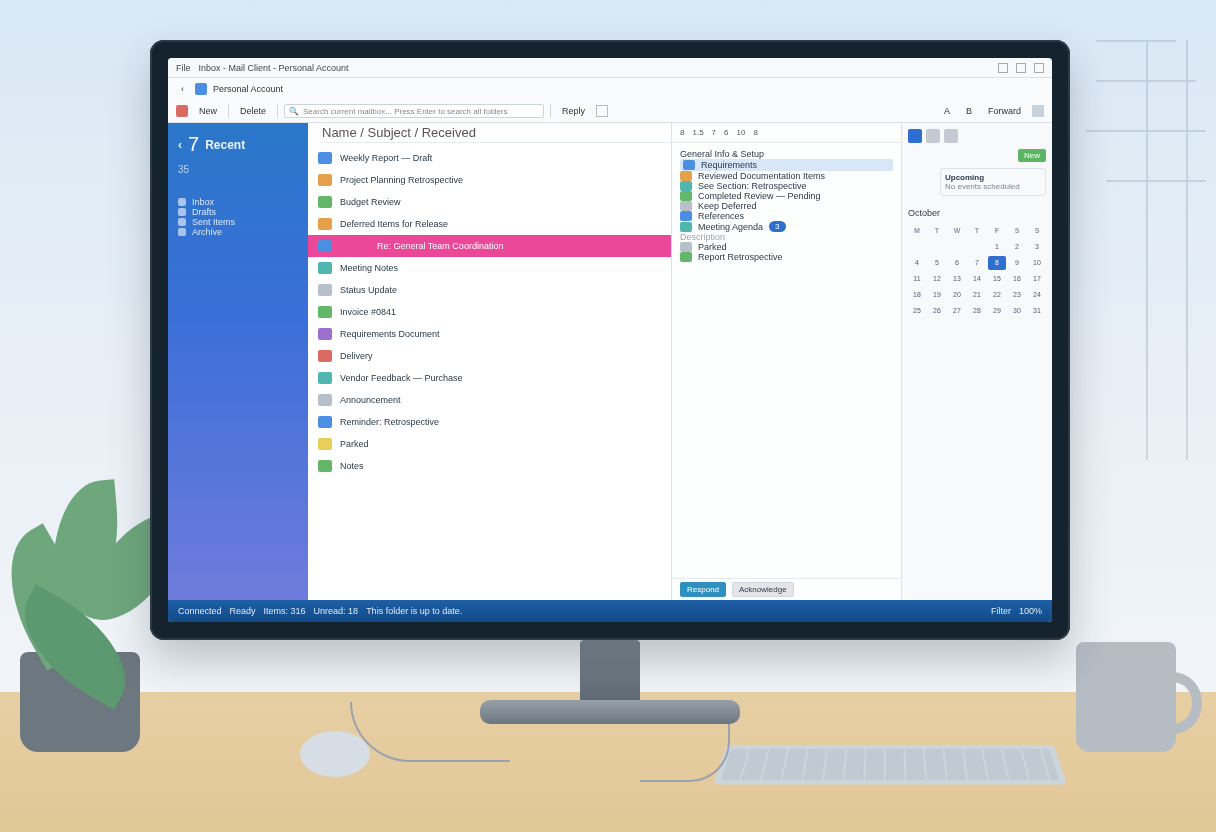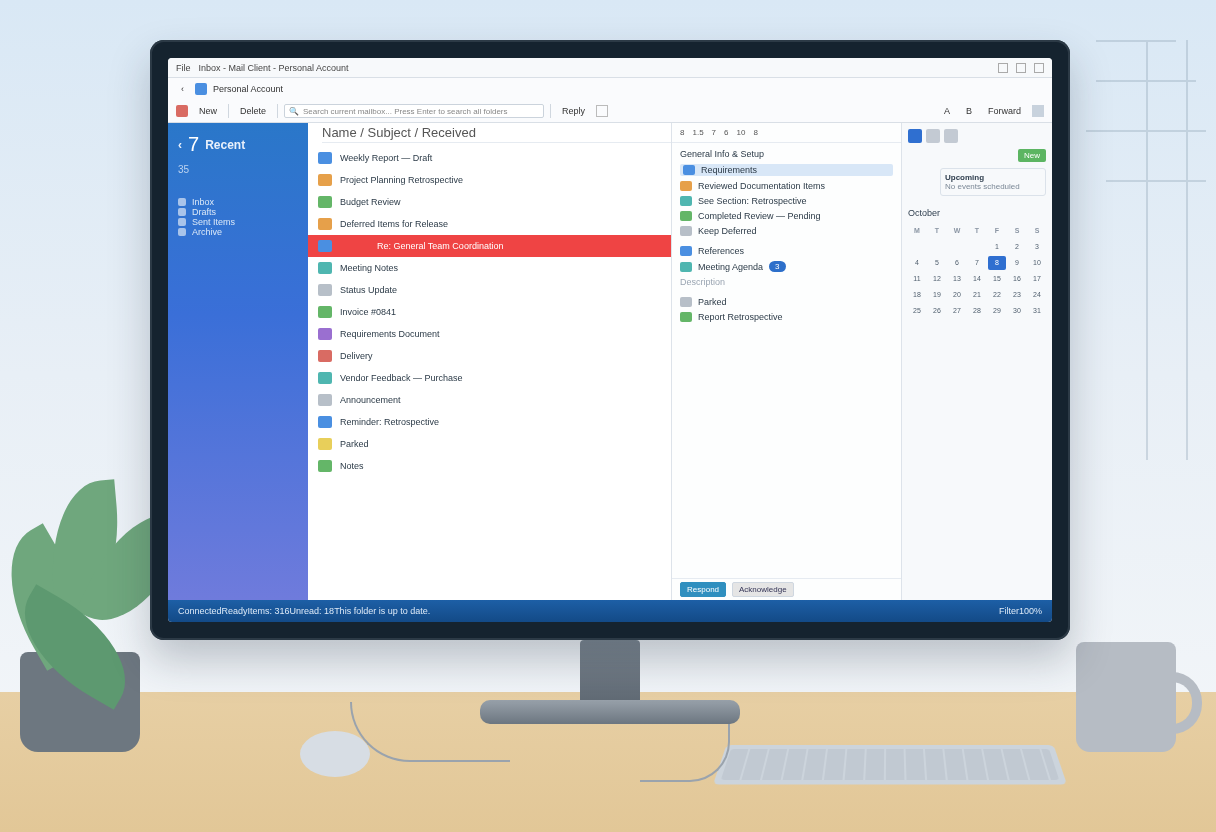--- a/index.html
+++ b/index.html
@@ -54,50 +54,50 @@
   .sidebar .nav-back{display:flex;align-items:center;gap:6px;font-size:12px;font-weight:600;}
   .sidebar .big-num{font-size:20px;font-weight:300;color:#fff;}
   .side-item{display:flex;align-items:center;gap:6px;color:#dbe8f8;font-size:9px;}
   .side-icon{width:8px;height:8px;background:#a9c4ea;border-radius:2px;}
 
   .list-pane{flex:1;background:#fff;border-right:1px solid #dde3ea;display:flex;flex-direction:column;}
   .list-header{height:20px;border-bottom:1px solid #e6ebf1;display:flex;align-items:center;font-size:13px;color:#555;padding:0 0;gap:10px;margin-left:14px;}
   .list-body{flex:1;overflow:hidden;padding:4px 0;}
   .row{display:flex;align-items:center;height:22px;padding:0 10px;gap:8px;font-size:9px;color:#2b3a47;}
   .row .ic{width:14px;height:12px;border-radius:2px;flex:none;}
-  .row.selected{background:#ef4444;color:#fff;gap:45px;}
+  .row.selected{background:#ec4899;color:#fff;gap:45px;}
   .ic.blue{background:#4a8fe1;} .ic.green{background:#64b668;} .ic.orange{background:#e6a04a;}
   .ic.teal{background:#4fb6b0;} .ic.purple{background:#9a6fd0;} .ic.red{background:#d96b63;}
   .ic.grey{background:#b7bfc8;} .ic.yellow{background:#e8cf5a;}
 
   .reading-pane{width:230px;background:#fdfefe;border-right:1px solid #dde3ea;display:flex;flex-direction:column;font-size:9px;}
   .reading-header{height:20px;border-bottom:1px solid #e6ebf1;display:flex;align-items:center;padding:0 8px;gap:8px;color:#555;font-size:8px;}
   .reading-header div{flex:none;}
-  .reading-body{flex:1;padding:6px 8px;display:flex;flex-direction:column;gap:5px;}
+  .reading-body{flex:1;padding:6px 8px;display:flex;flex-direction:column;}
   .r-row{display:flex;align-items:center;gap:6px;color:#2b3a47;}
   .r-row.hi{background:#d8e7f7;border-radius:2px;padding:1px 3px;}
   .r-row .ic{width:12px;height:10px;border-radius:2px;}
   .pill{background:#2d6fca;color:#fff;border-radius:8px;padding:1px 6px;font-size:8px;}
   .reading-footer{height:22px;border-top:1px solid #e6ebf1;display:flex;align-items:center;gap:6px;padding:0 8px;}
   .foot-btn{font-size:8px;padding:2px 6px;border:1px solid #cfd7e0;border-radius:2px;background:#e5e5e5;color:#335;}
   .foot-btn.primary{background:#2f8fbf;color:#fff;border-color:#2f8fbf;}
 
   .cal-pane{width:150px;background:#f7f9fb;display:flex;flex-direction:column;padding:6px;gap:6px;}
   .mini-icons{display:flex;gap:4px;}
   .mini-icons span{width:14px;height:14px;border-radius:2px;}
   .mi-blue{background:#2f6fd0;} .mi-grey{background:#c3cad3;}
   .cal-btn{align-self:flex-end;background:#5cb562;color:#fff;font-size:8px;padding:2px 6px;border-radius:2px;}
   .cal-title{font-size:9px;color:#314050;margin-top:6px;}
   .cal-grid{display:grid;grid-template-columns:repeat(7,1fr);gap:2px;}
   .cal-grid span{font-size:7px;color:#51606f;text-align:center;height:14px;line-height:14px;border-radius:2px;}
   .cal-grid span.hdr{color:#8a95a3;font-weight:600;}
   .cal-grid span.today{background:#2f6fd0;color:#fff;}
   .cal-card{border:1px solid #dbe2ea;border-radius:3px;padding:4px;font-size:8px;color:#314050;margin-left:32px;}
 
-  .statusbar{height:22px;background:linear-gradient(180deg,#1d5fa6,#134a87);color:#dce9f7;display:flex;align-items:center;font-size:9px;padding:8px 10px;gap:0;}
+  .statusbar{height:22px;background:linear-gradient(180deg,#1d5fa6,#134a87);color:#dce9f7;display:flex;align-items:center;font-size:9px;padding:8px 10px;gap:8px;}
   .statusbar .spacer{flex:1;}
 
   .building{position:absolute;right:0;top:40px;width:130px;height:420px;opacity:.35;}
   .building div{position:absolute;background:#8fa4b6;}
 </style>
 </head>
 <body>
 
 <div class="desk"></div>
 <div class="plant-pot"></div>

